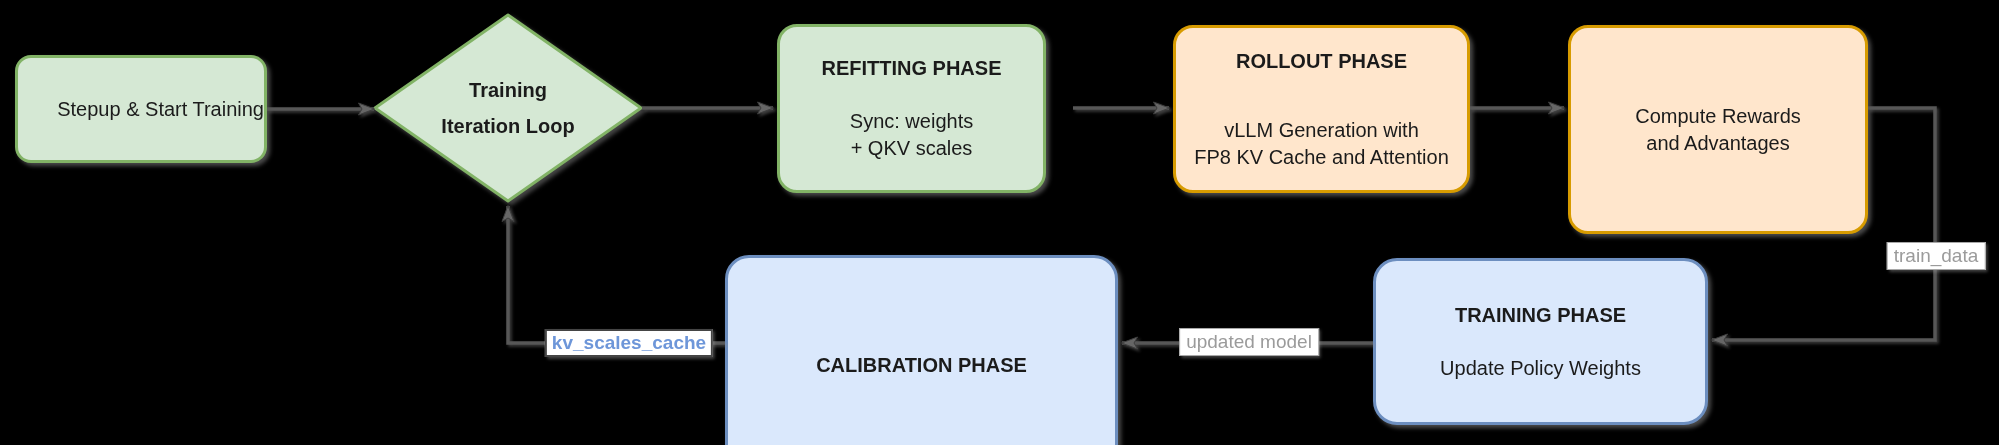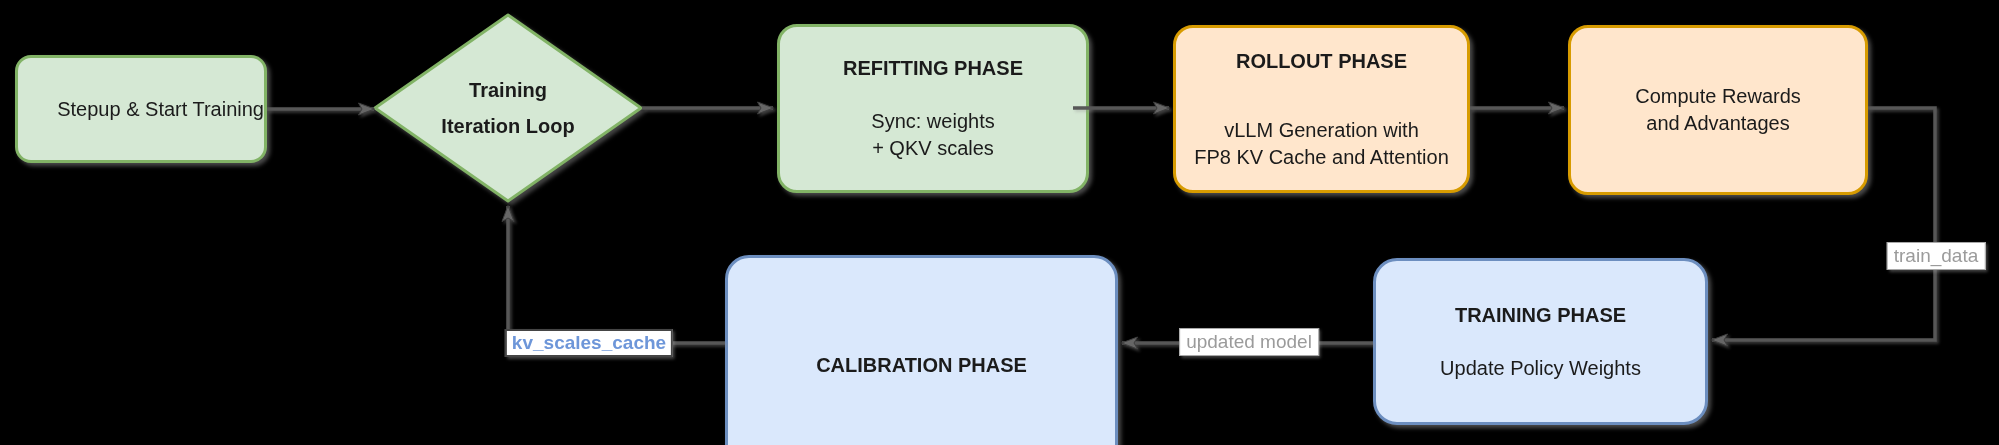--- a/index.html
+++ b/index.html
@@ -66,33 +66,33 @@
   </div>
 
   <div class="diamond-wrap" style="left:372px;top:12px;width:272px;height:192px;">
     <svg width="272" height="192" viewBox="0 0 272 192">
       <polygon points="136,3 269,96 136,189 3,96" fill="#d5e8d4" stroke="#82b366" stroke-width="3" stroke-linejoin="round"></polygon>
     </svg>
     <div class="diamond-label">Training
 Iteration Loop</div>
   </div>
 
-  <div class="node rectnode green r20" style="left:777px;top:24px;width:312px;height:169px;">
+  <div class="node rectnode green r20" style="left:777px;top:24px;width:269px;height:169px;">
     <span class="title">REFITTING PHASE</span>
     <span class="body">Sync: weights
 + QKV scales</span>
   </div>
 
   <div class="node rectnode orange r20" style="left:1173px;top:25px;width:297px;height:168px;">
     <span class="title">ROLLOUT PHASE</span>
     <span class="body">vLLM Generation with
 FP8 KV Cache and Attention</span>
   </div>
 
-  <div class="node rectnode orange r20" style="left:1568px;top:25px;width:300px;height:170px;">
+  <div class="node rectnode orange r20" style="left:1568px;top:25px;width:300px;height:209px;">
     <span class="label-only">Compute Rewards
 and Advantages</span>
   </div>
 
   <div class="node rectnode blue r24" style="left:1373px;top:258px;width:335px;height:167px;">
     <span class="title">TRAINING PHASE</span>
     <span class="body">Update Policy Weights</span>
   </div>
 
   <div class="node rectnode blue r24" style="left:725px;top:255px;width:393px;height:220px;">
@@ -113,15 +113,15 @@
       <path d="M1868,108 L1935,108 L1935,340 L1712,340" marker-end="url(#arrow)"></path>
       <path d="M1373,343 L1122,343" marker-end="url(#arrow)"></path>
       <path d="M725,343 L508,343 L508,206" marker-end="url(#arrow)"></path>
     </g>
   </svg>
 
   <div class="edge-label gray" style="left:1936px;top:256px;">train_data</div>
 
   <div class="edge-label gray" style="left:1249px;top:342px;">updated model</div>
 
-  <div class="edge-label blue-text" style="left:589px;top:343px;">kv_scales_cache</div>
+  <div class="edge-label blue-text" style="left:629px;top:343px;">kv_scales_cache</div>
 
 </div>
 
 </body></html>

